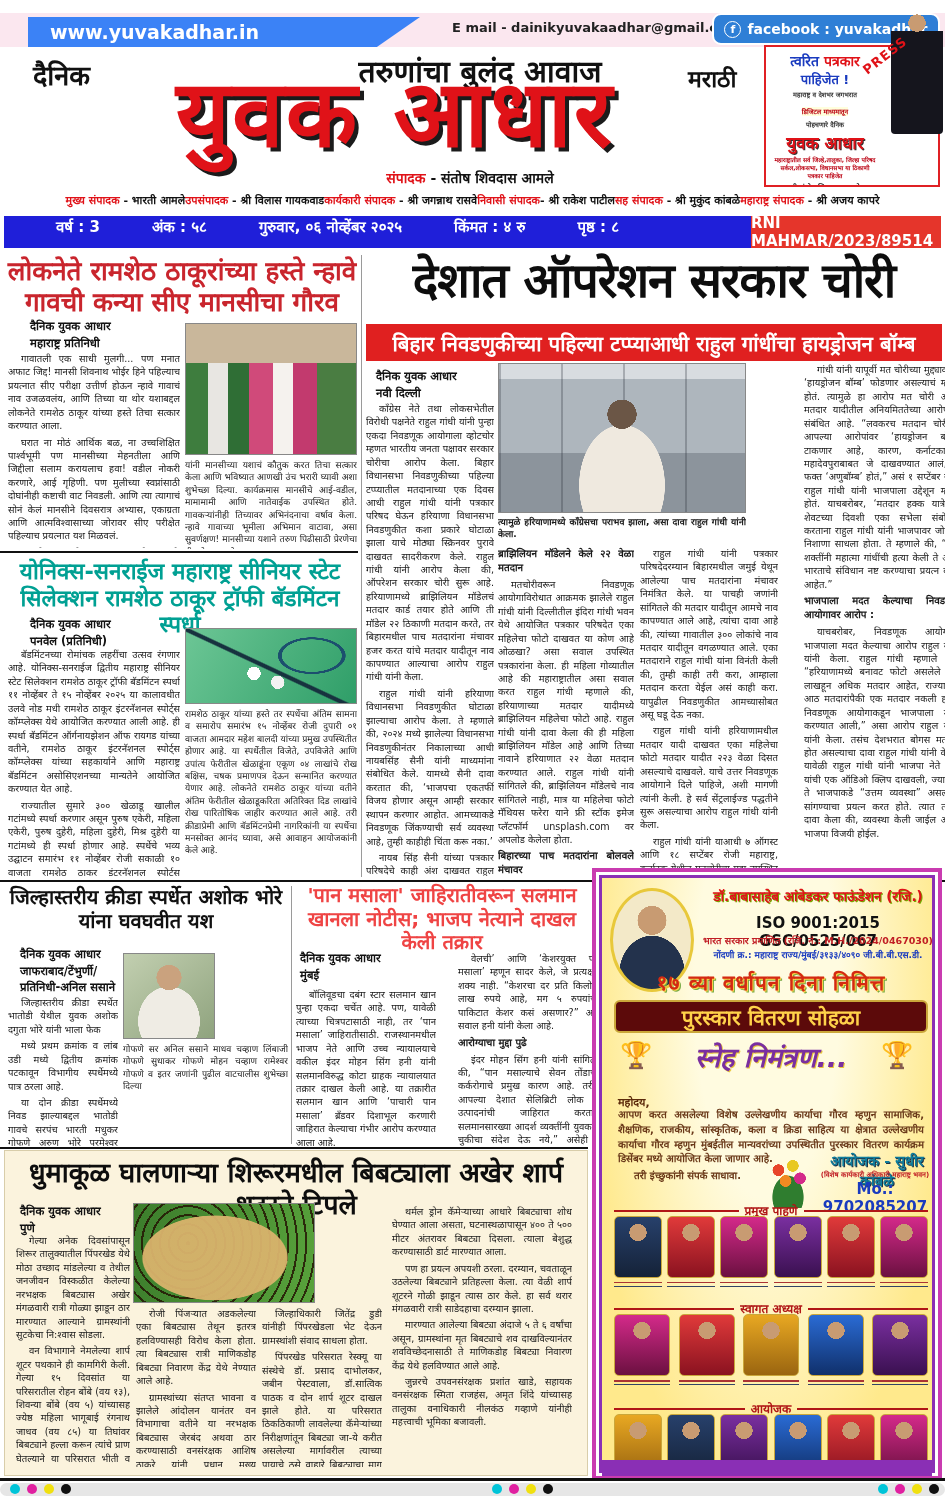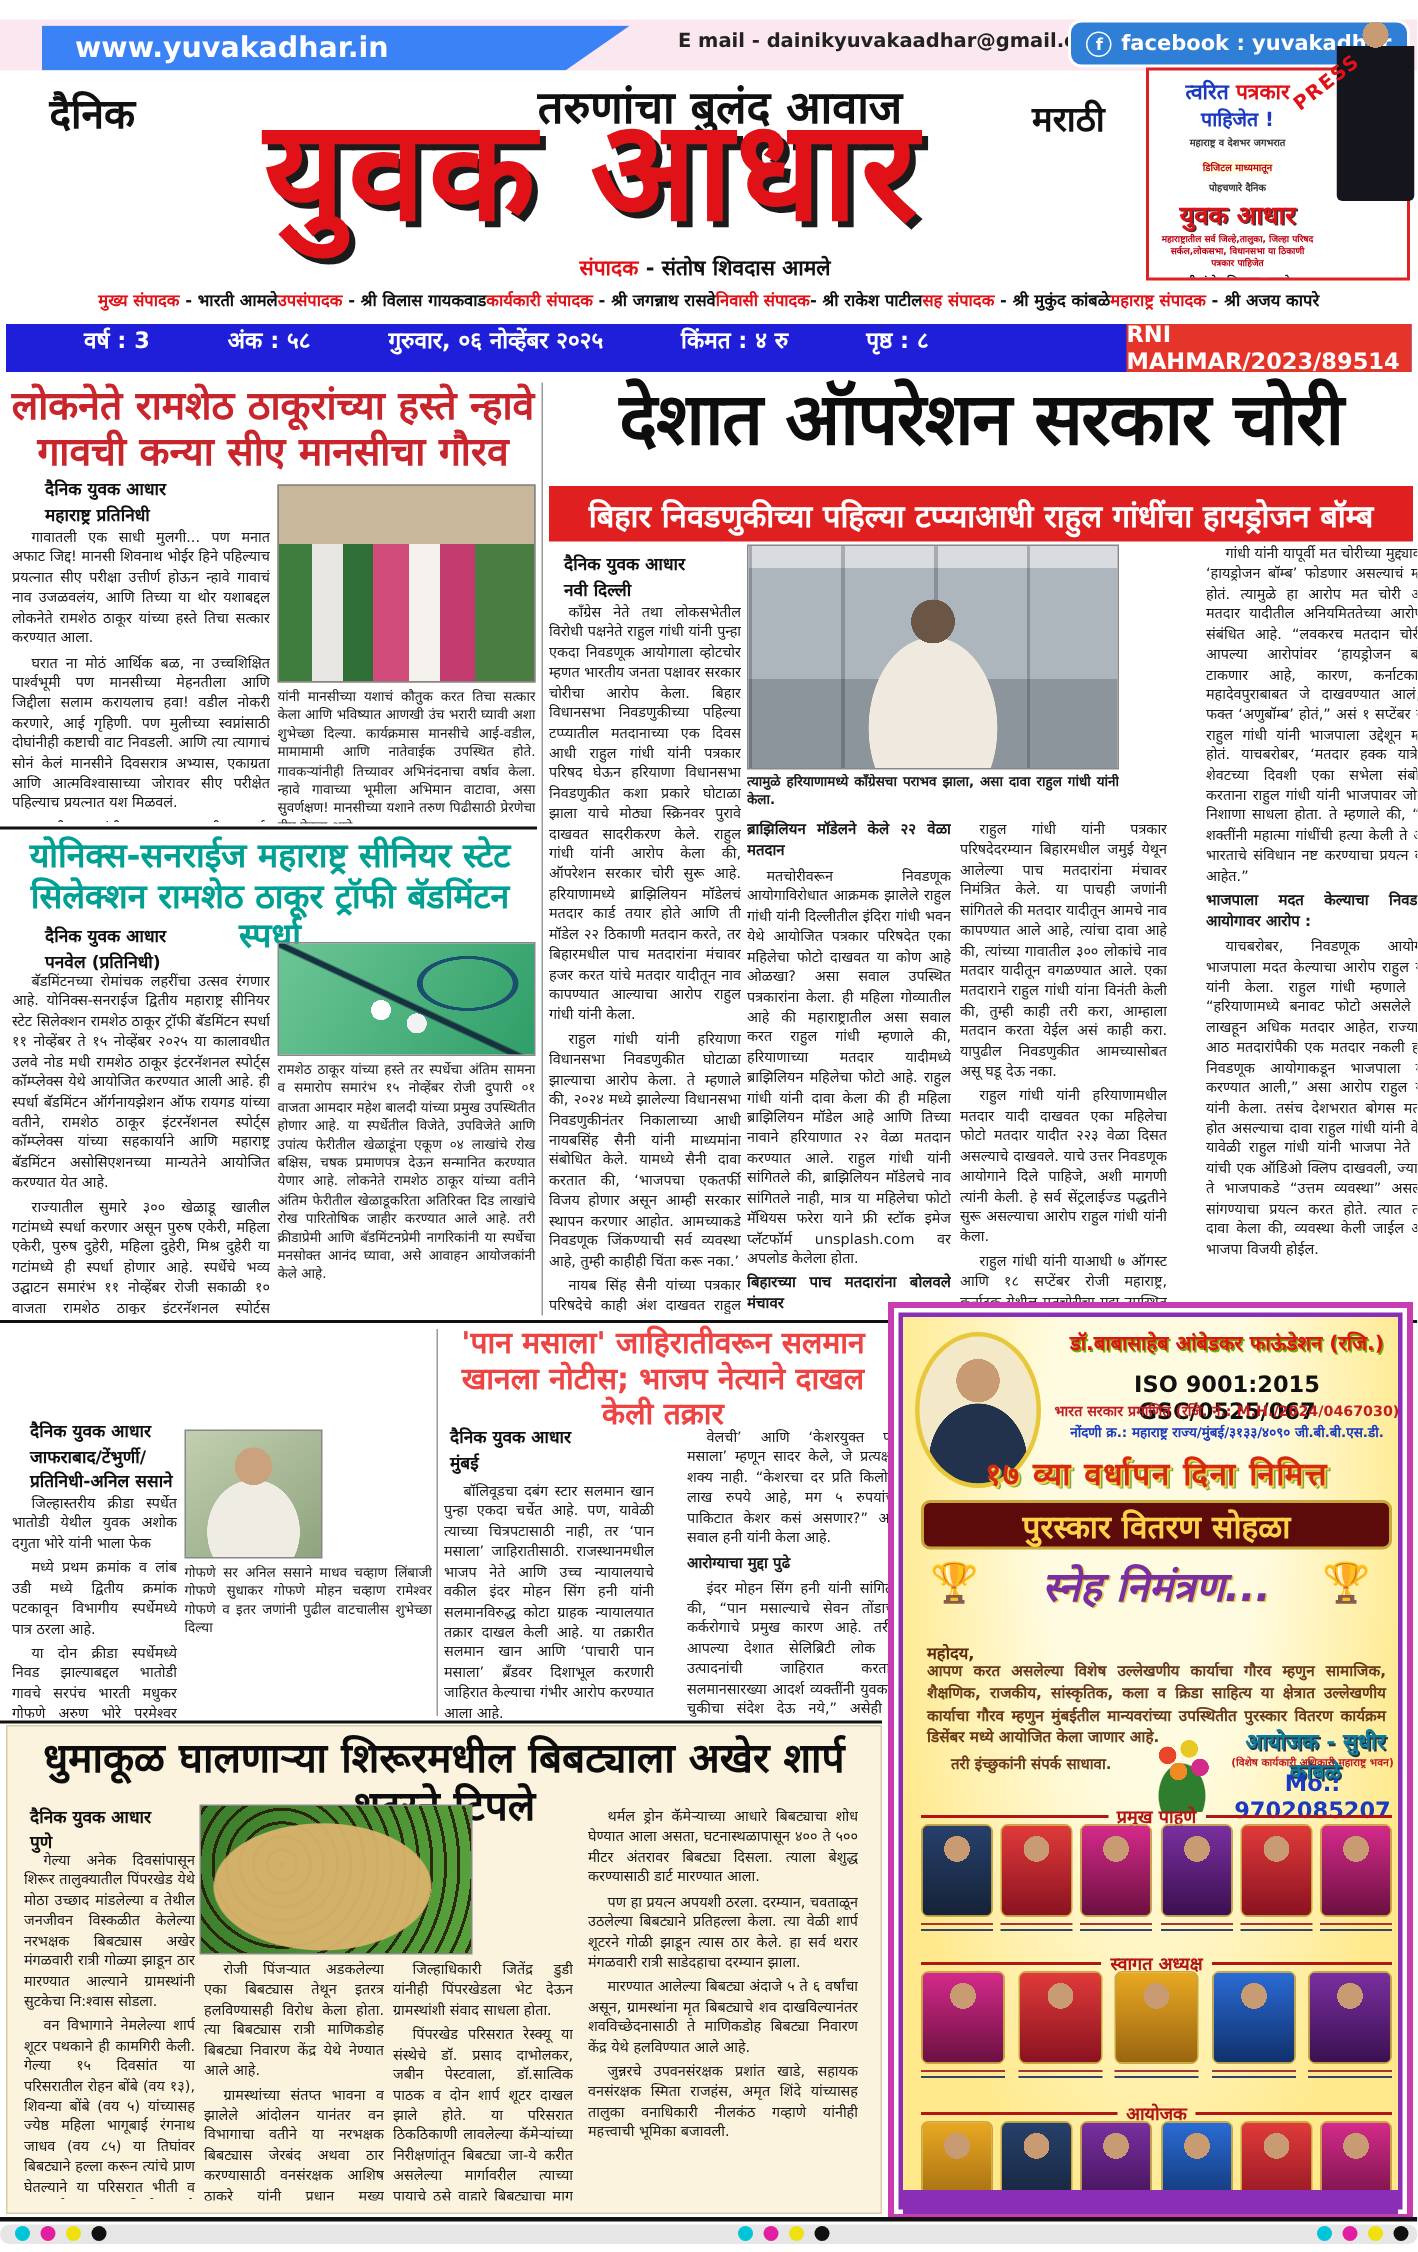--- a/index.html
+++ b/index.html
@@ -251,20 +251,21 @@
       <p>राहुल गांधी यांनी याआधी ७ ऑगस्ट आणि १८ सप्टेंबर रोजी महाराष्ट्र, कर्नाटक येथील मतचोरीचा मुद्दा उपस्थित केला होता.</p>
     </div>
   <div class="abs bd" style="left:784px;top:363px;width:156px;height:514px;overflow:hidden;margin-left:20px;">
       <p>गांधी यांनी यापूर्वी मत चोरीच्या मुद्द्यावरून ‘हायड्रोजन बॉम्ब’ फोडणार असल्याचं म्हटलं होतं. त्यामुळे हा आरोप मत चोरी आणि मतदार यादीतील अनियमिततेच्या आरोपांशी संबंधित आहे. “लवकरच मतदान चोरीच्या आपल्या आरोपांवर ‘हायड्रोजन बॉम्ब’ टाकणार आहे, कारण, कर्नाटकातील महादेवपुराबाबत जे दाखवण्यात आलं, ते फक्त ‘अणुबॉम्ब’ होतं,” असं १ सप्टेंबर रोजी राहुल गांधी यांनी भाजपाला उद्देशून म्हटलं होतं. याचबरोबर, ‘मतदार हक्क यात्रे’च्या शेवटच्या दिवशी एका सभेला संबोधित करताना राहुल गांधी यांनी भाजपावर जोरदार निशाणा साधला होता. ते म्हणाले की, “ज्या शक्तींनी महात्मा गांधींची हत्या केली ते आता भारताचे संविधान नष्ट करण्याचा प्रयत्न करत आहेत.”</p>
       <p class="sub">भाजपाला मदत केल्याचा निवडणूक आयोगावर आरोप :</p>
       <p>याचबरोबर, निवडणूक आयोगावर भाजपाला मदत केल्याचा आरोप राहुल गांधी यांनी केला. राहुल गांधी म्हणाले की, “हरियाणामध्ये बनावट फोटो असलेले एक लाखहून अधिक मतदार आहेत, राज्यातील आठ मतदारांपैकी एक मतदार नकली होता. निवडणूक आयोगाकडून भाजपाला मदत करण्यात आली,” असा आरोप राहुल गांधी यांनी केला. तसंच देशभरात बोगस मतदान होत असल्याचा दावा राहुल गांधी यांनी केला. यावेळी राहुल गांधी यांनी भाजपा नेते सैनी यांची एक ऑडिओ क्लिप दाखवली, ज्यामध्ये ते भाजपाकडे “उत्तम व्यवस्था” असल्याचं सांगण्याचा प्रयत्न करत होते. त्यात त्यांनी दावा केला की, व्यवस्था केली जाईल आणि भाजपा विजयी होईल.</p>
     </div>
 
   <div class="abs hrule" style="left:0;top:880px;width:945px;height:2px"></div>
 
+  <div class="abs hl" style="left:4px;top:886px;width:284px;font-size:20px;color:#111;">जिल्हास्तरीय क्रीडा स्पर्धेत अशोक भोरे यांना घवघवीत यश</div>
   <div class="abs byl" style="left:20px;top:946px;width:180px;">
     <div>दैनिक युवक आधार</div>
       <div>जाफराबाद/टेंभुर्णी/</div>
       <div>प्रतिनिधी-अनिल ससाने</div>
   </div>
   <div class="abs bd" style="left:8px;top:996px;width:110px;height:150px;overflow:hidden;">
       <p>जिल्हास्तरीय क्रीडा स्पर्धेत भातोडी येथील युवक अशोक दगुता भोरे यांनी भाला फेक</p>
       <p>मध्ये प्रथम क्रमांक व लांब उडी मध्ये द्वितीय क्रमांक पटकावून विभागीय स्पर्धेमध्ये पात्र ठरला आहे.</p>
       <p>या दोन क्रीडा स्पर्धेमध्ये निवड झाल्याबद्दल भातोडी गावचे सरपंच भारती मधुकर गोफणे अरुण भोरे परमेश्वर गोफणे मधुकर</p>
     </div>

